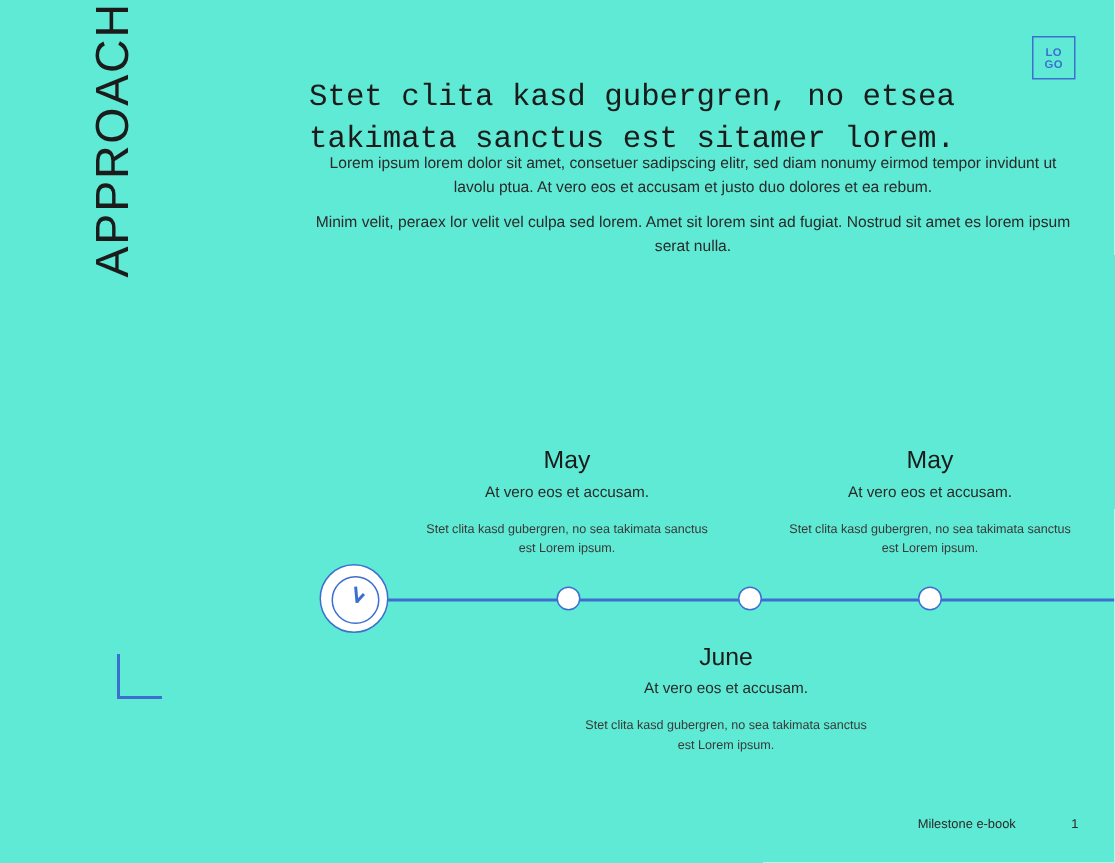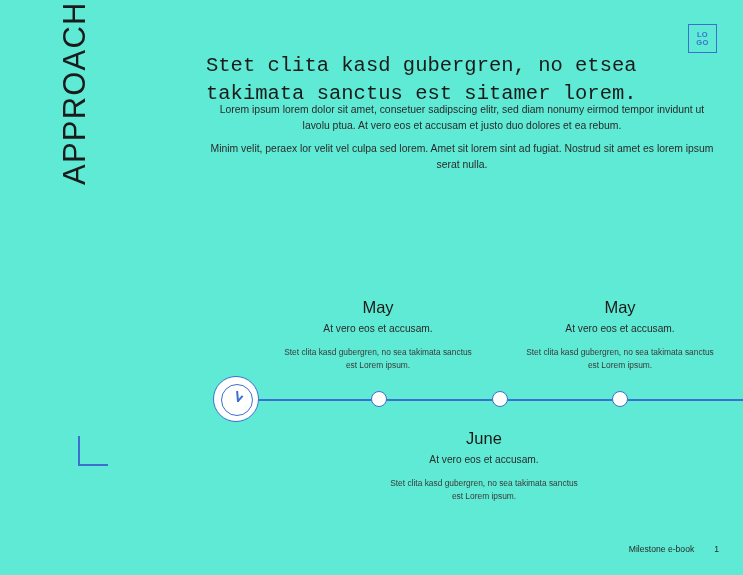--- a/index.html
+++ b/index.html
@@ -186,21 +186,21 @@
   .ms-july { left: 525px; top: 298px; width: 190px; }
   .ms-june { left: 388px; top: 429px; width: 192px; }
 
   
   .footer {
     position: absolute;
     right: 24px;
     top: 544px;
     display: flex;
     align-items: center;
-    gap: 20px;
+    gap: 37px;
     font-size: 8.6px;
     color: #2a2a2a;
   }
 </style>
 </head>
 <body>
 
 <div id="slide">
 
   <div class="logo-box">

